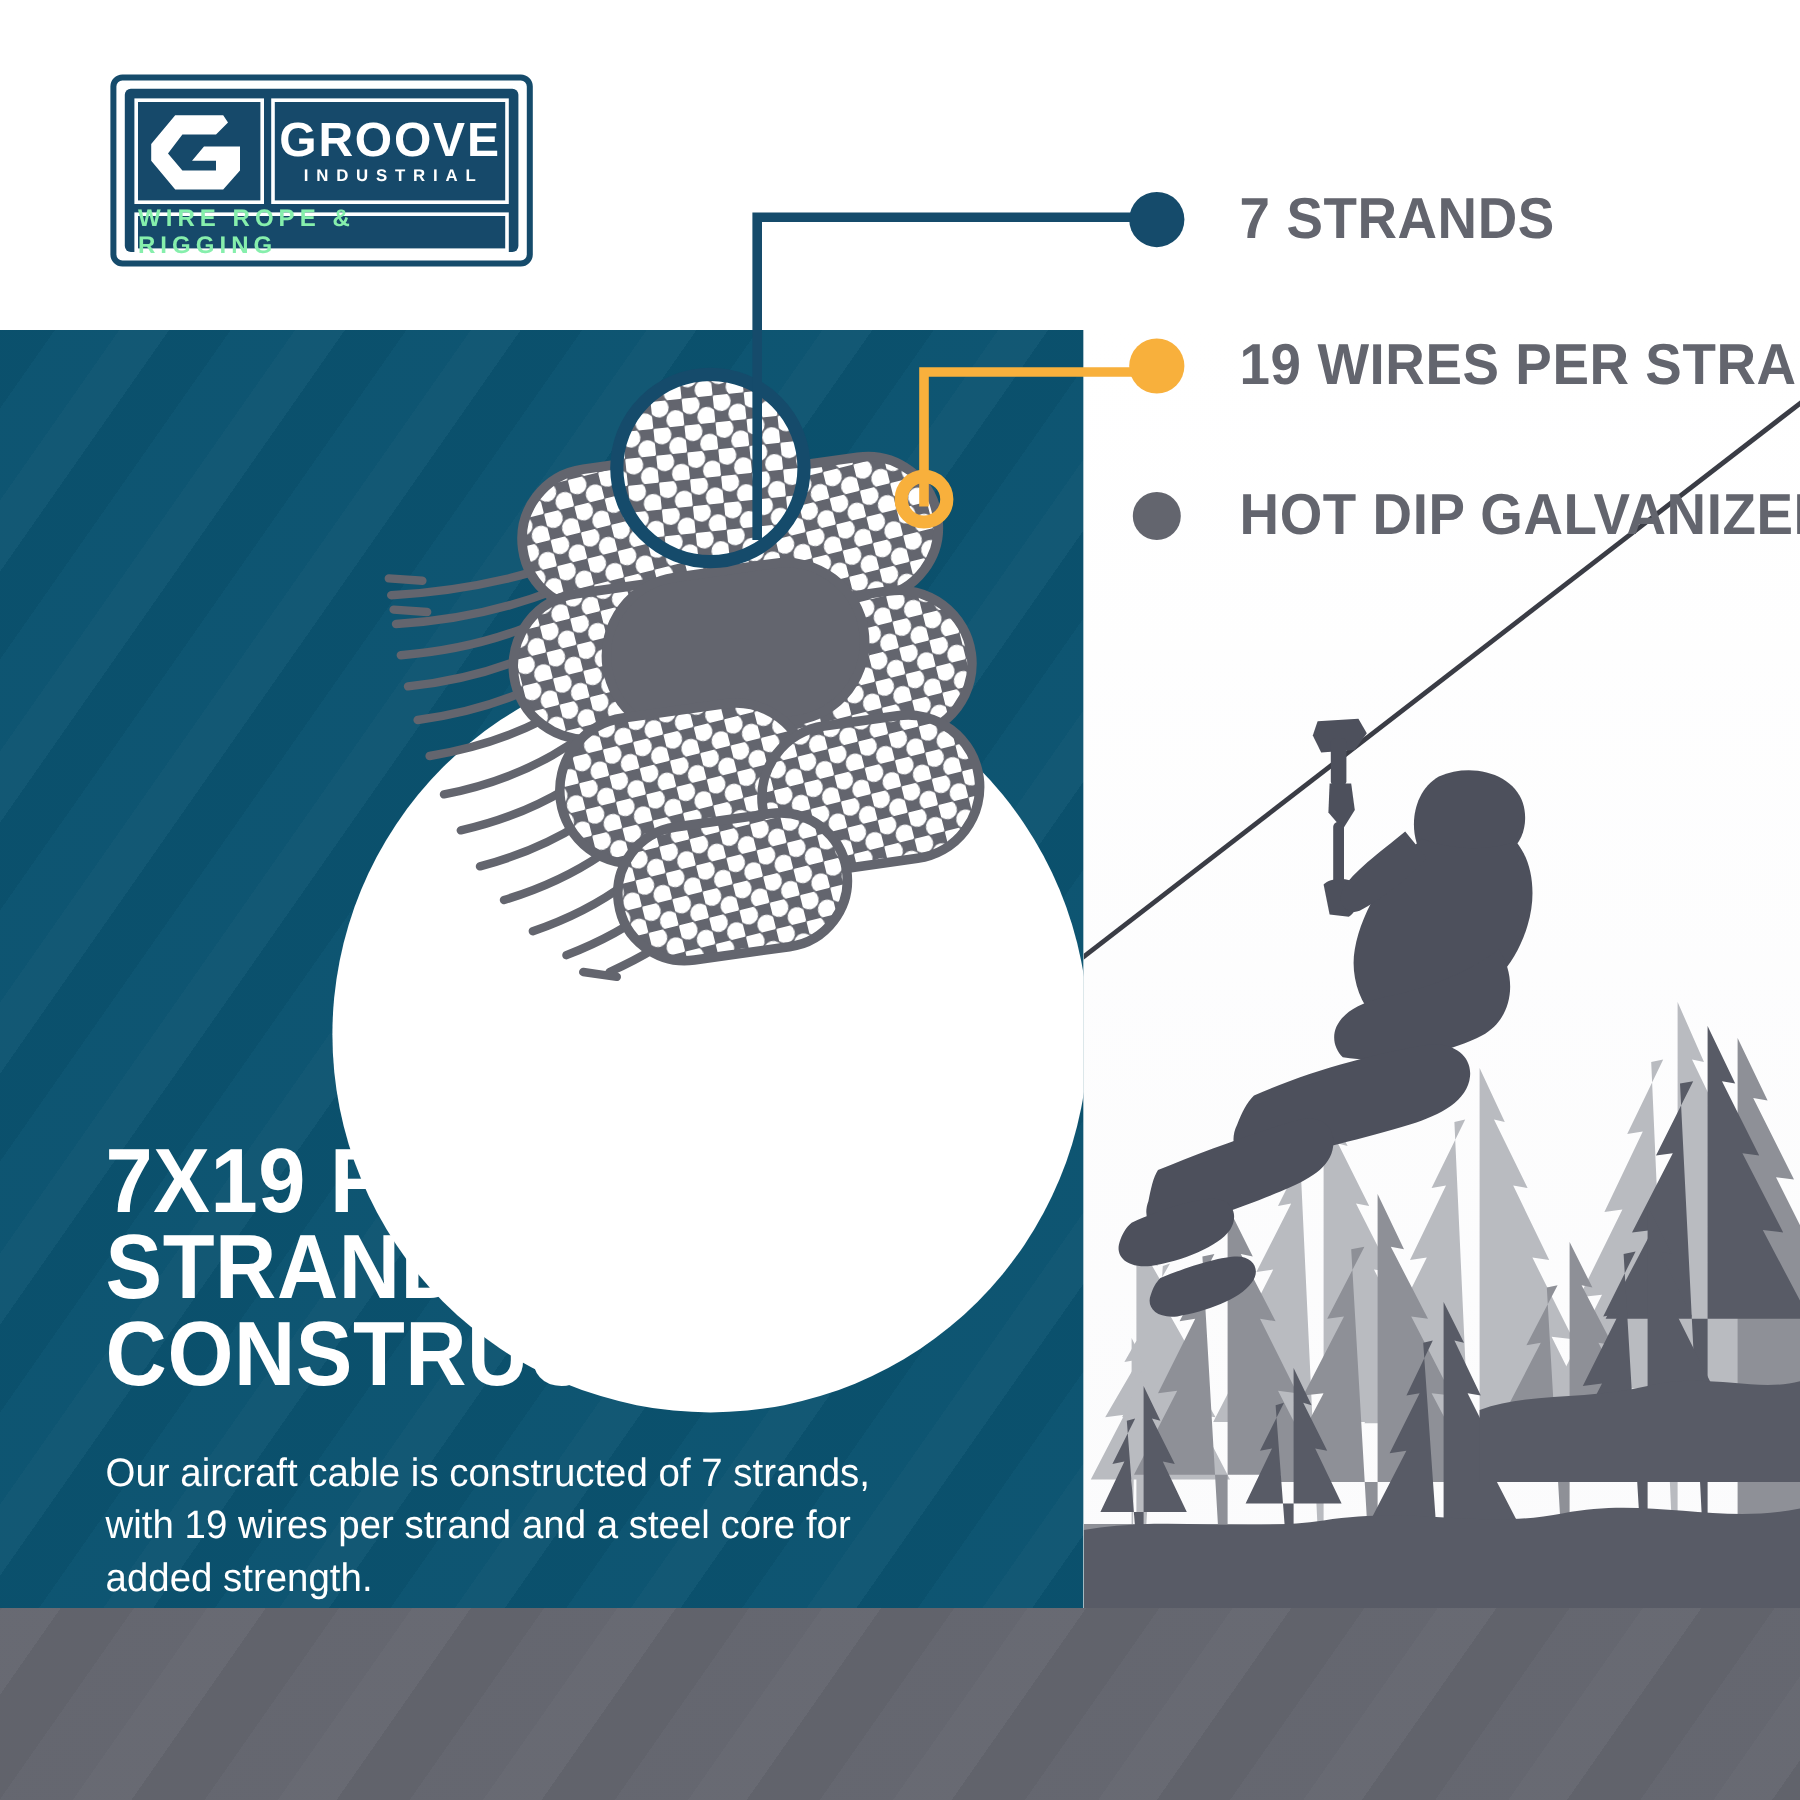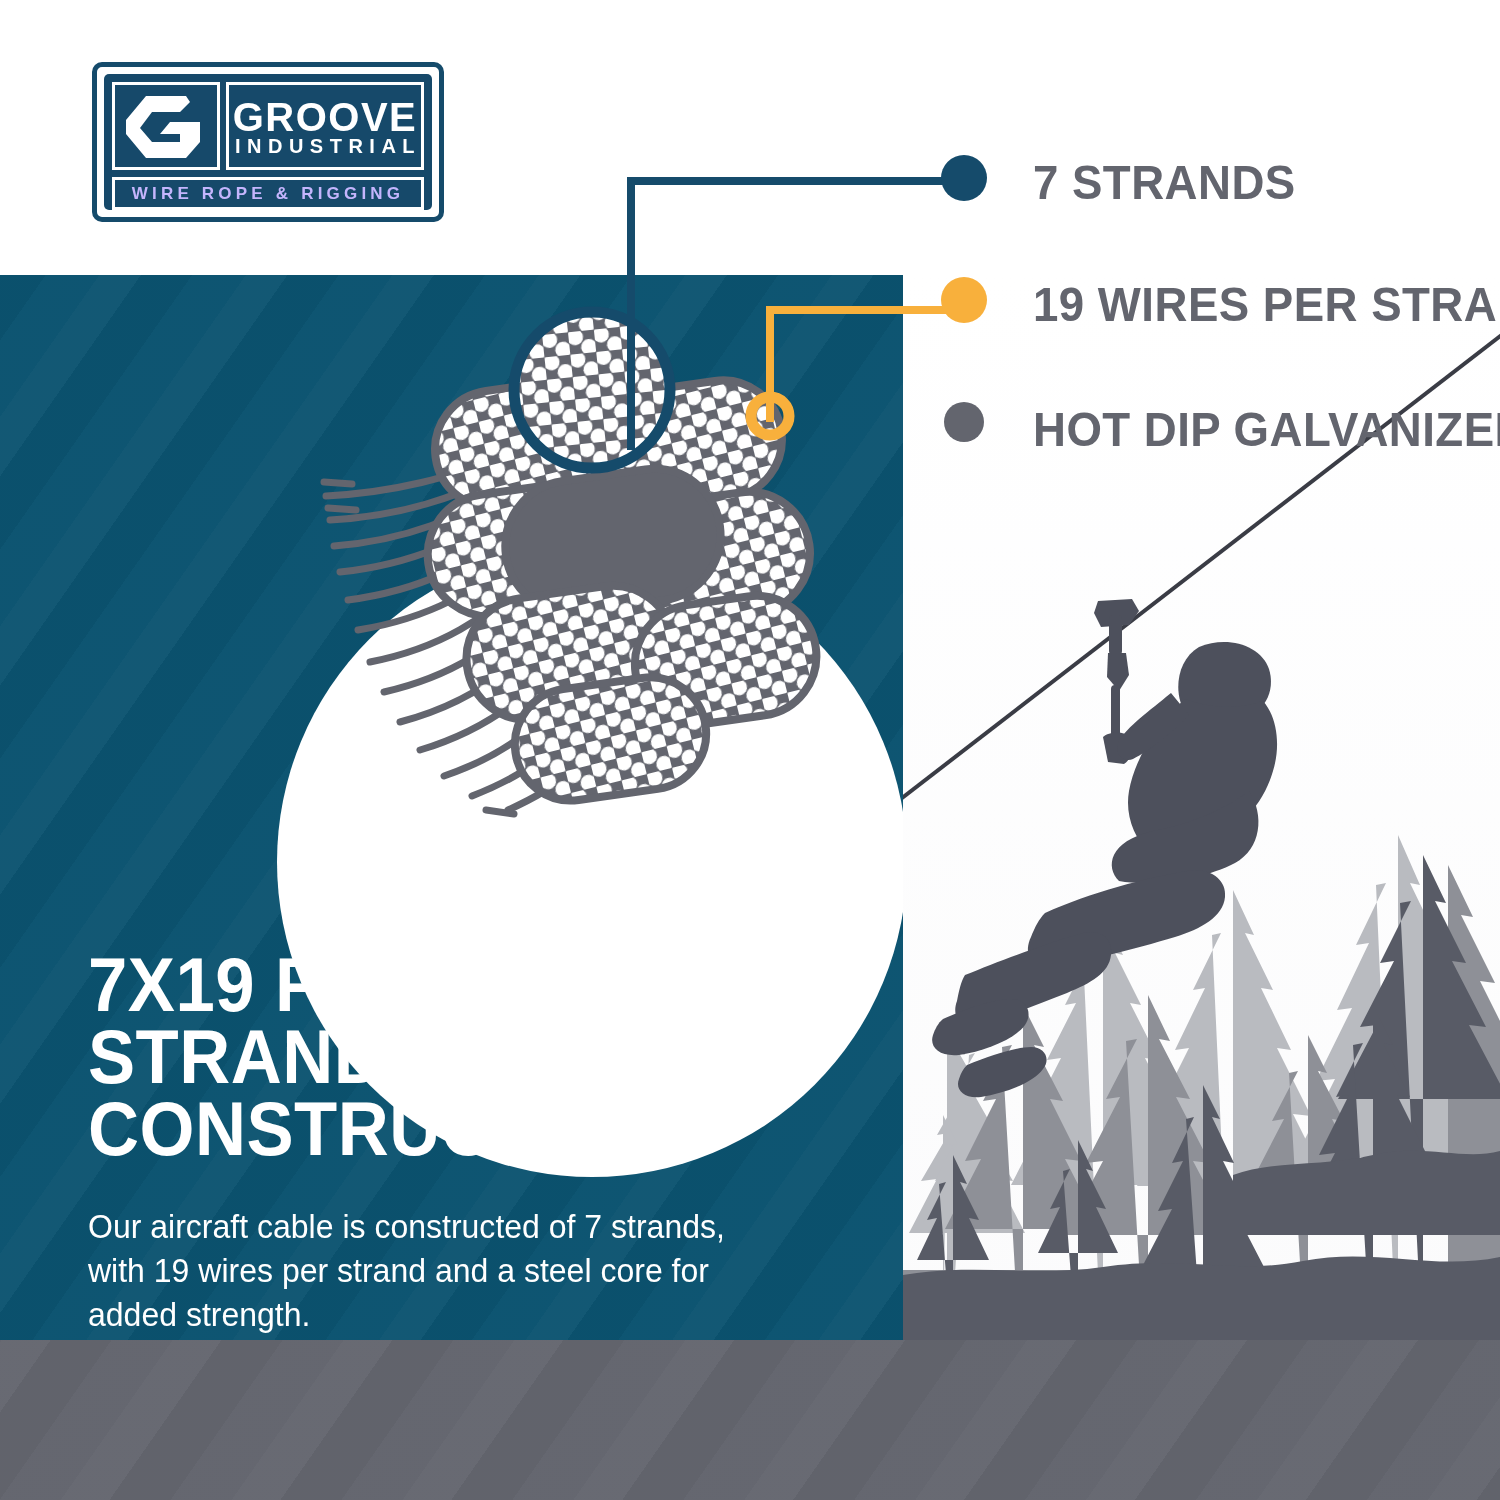--- a/index.html
+++ b/index.html
@@ -32,28 +32,28 @@
     display:flex;flex-direction:column;align-items:center;justify-content:center;
   }
   .logo-groove{
     color:#fff;font-weight:700;letter-spacing:1.5px;
     font-size:40px;line-height:38px;
     font-family:"Liberation Sans Narrow","Liberation Sans",sans-serif;
     transform:scaleX(1.0);
   }
   .logo-industrial{
     color:#fff;font-weight:700;letter-spacing:6.5px;
-    font-size:20px;line-height:17px;margin-top:2px;margin-left:6px;
+    font-size:14px;line-height:17px;margin-top:2px;margin-left:6px;
   }
   .logo-tagbox{
     position:absolute;left:8px;right:8px;top:103px;height:33px;
     background:#16496A;border:3px solid #ffffff;box-sizing:border-box;
     display:flex;align-items:center;justify-content:center;
   }
-  .logo-tag{color:#c4b5fd;font-weight:700;font-size:17px;letter-spacing:4.2px;}
+  .logo-tag{color:#86efac;font-weight:700;font-size:20px;letter-spacing:4.2px;}
   .logo-g-svg{position:absolute;left:8px;top:8px;width:108px;height:88px;}
 
   
   .blue-panel{
     position:absolute;left:0;top:275px;width:903px;height:1065px;
     background:#0B5370;overflow:hidden;
   }
   .blue-panel .tex{
     position:absolute;inset:-200px;
     background:repeating-linear-gradient(125deg,
@@ -81,21 +81,21 @@
     font-family:"Liberation Sans Narrow","Liberation Sans",sans-serif;
     transform:scaleX(0.97);transform-origin:left top;
   }
 
   
   .cable-svg{position:absolute;left:300px;top:270px;width:580px;height:560px;}
 
   
   .connector-svg{position:absolute;left:600px;top:160px;width:400px;height:290px;}
 
-  .callout{position:absolute;display:flex;align-items:flex-start;}
+  .callout{position:absolute;display:flex;align-items:center;}
   .callout .dot{border-radius:50%;flex:0 0 auto;}
   .callout .clabel{
     color:#63656E;font-weight:700;
     font-family:"Liberation Sans Narrow","Liberation Sans",sans-serif;
     font-size:48px;letter-spacing:0.5px;white-space:nowrap;
     transform:scaleX(0.95);transform-origin:left center;
   }
   #callout-0{left:941px;top:155px;}
   #callout-0 .dot{width:46px;height:46px;background:#154B6B;}
   #callout-0 .clabel{margin-left:46px;}

